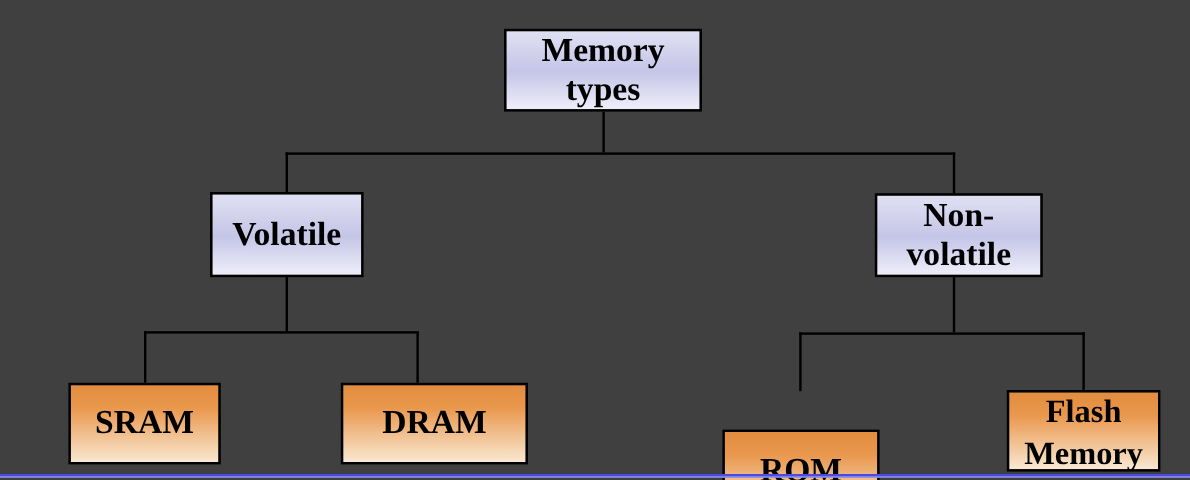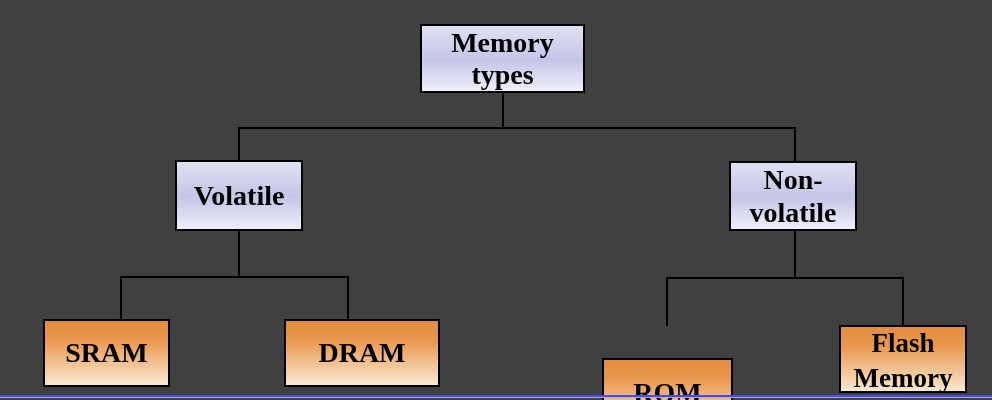--- a/index.html
+++ b/index.html
@@ -36,22 +36,22 @@
   .node.org {
     background: linear-gradient(to bottom, #e28c3e 0%, #e9984e 30%, #f9e8d2 100%);
   }
   .edge {
     position: absolute;
     background: #000000;
   }
   
   #n-memory-types { left: 420px; top: 24px;  width: 165px; height: 69px; }
   #n-volatile     { left: 175px; top: 160px; width: 128px; height: 71px; }
-  #n-non-volatile { left: 729px; top: 161px; width: 128px; height: 70px; line-height: 33px; }
-  #n-sram         { left: 43px;  top: 319px; width: 127px; height: 68px; }
+  #n-non-volatile { left: 729px; top: 161px; width: 140px; height: 70px; line-height: 33px; }
+  #n-sram         { left: 57px;  top: 319px; width: 127px; height: 68px; }
   #n-dram         { left: 284px; top: 319px; width: 156px; height: 68px; }
   #n-rom          { left: 602px; top: 326px; width: 131px; height: 69px; margin-top: 32px; }
   #n-flash        { left: 839px; top: 325px; width: 128px; height: 68px;
                     justify-content: center; padding-top: 3px; line-height: 35px;
                     font-size: 27px; }
   
   #e-trunk        { left: 502px; top: 93px;  width: 2px;   height: 34px; }
   #e-l1-h         { left: 238px; top: 127px; width: 558px; height: 2px;  }
   #e-l1-left-v    { left: 238px; top: 127px; width: 2px;   height: 33px; }
   #e-l1-right-v   { left: 794px; top: 127px; width: 2px;   height: 34px; }

